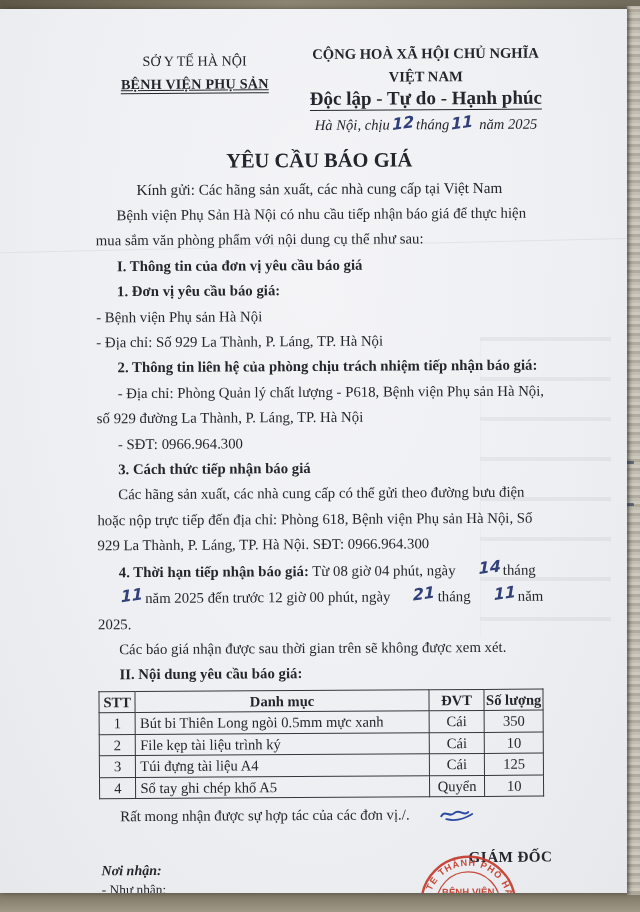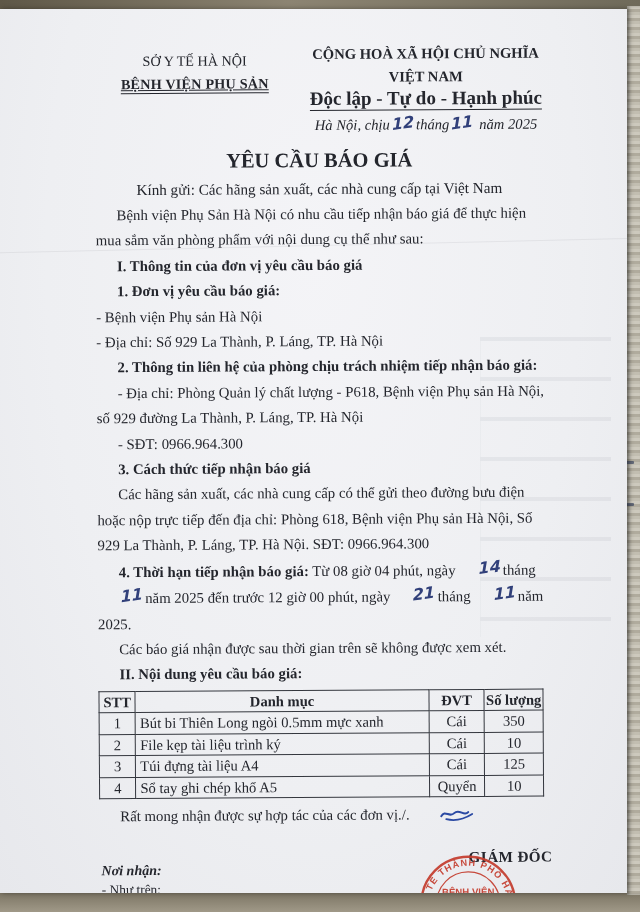--- a/index.html
+++ b/index.html
@@ -180,21 +180,21 @@
         <p class="ind closing-row">
           <span>Rất mong nhận được sự hợp tác của các đơn vị./.</span><span class="pen-mark"><svg width="36" height="16" viewBox="0 0 36 16">
                 <path d="M3,10 C7,3 11,12 16,7 C21,2 26,11 30,6" fill="none" stroke="#2b4aa3" stroke-width="2" stroke-linecap="round"></path>
                 <path d="M8,13 C16,15 26,13 34,8" fill="none" stroke="#2b4aa3" stroke-width="1.8" stroke-linecap="round"></path>
               </svg></span>
         </p>
 
         <div class="footer">
           <div class="recipients">
             <div class="rh">Nơi nhận:</div>
-            <div>- Như trên;</div>
+            <div>- Như nhận;</div>
 
           </div>
 
           <div class="sign">
             <div class="sign-title">GIÁM ĐỐC</div>
 
             <svg class="stamp-svg" viewBox="0 0 110 110">
               <circle cx="55" cy="55" r="51" fill="none" stroke="#c43c2d" stroke-width="2.6"></circle>
               <circle cx="55" cy="55" r="34.5" fill="none" stroke="#c43c2d" stroke-width="1.3"></circle>
               <path id="ringPath" d="M 17,77 A 43,43 0 1 1 93,77" fill="none"></path>

